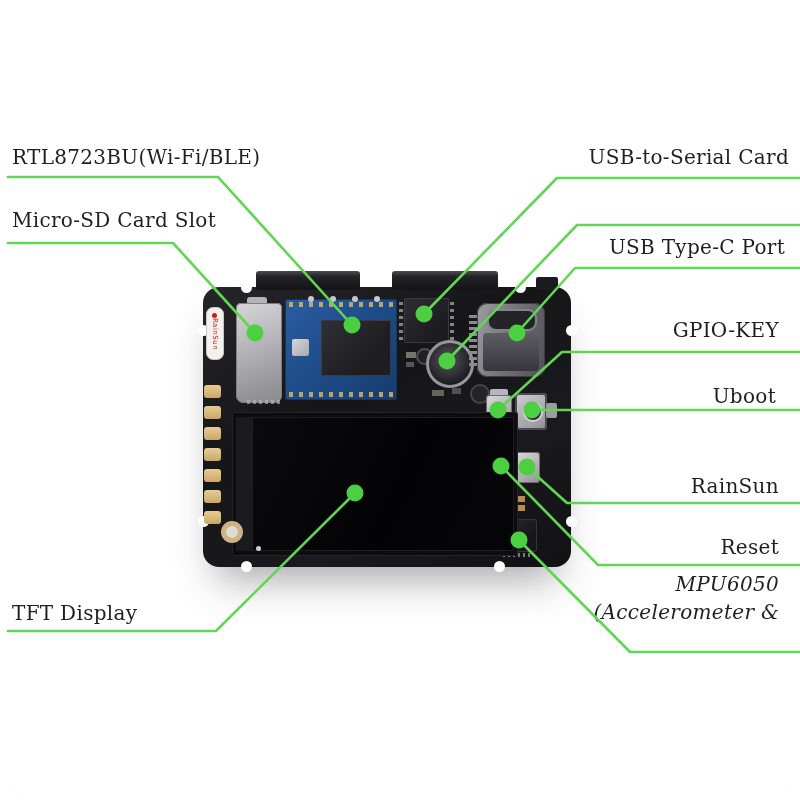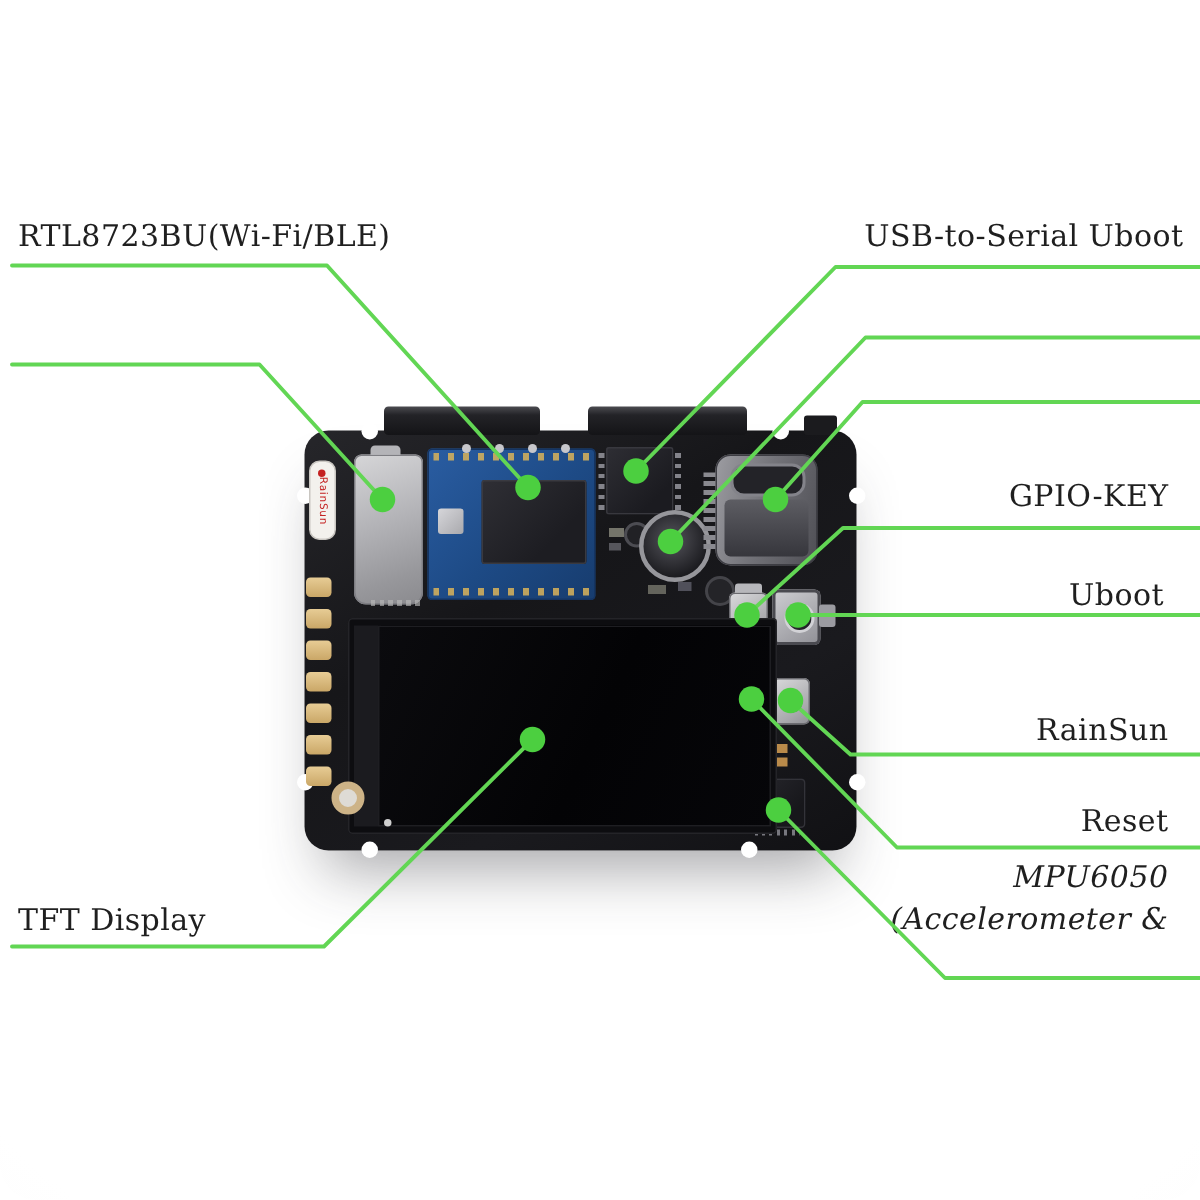--- a/index.html
+++ b/index.html
@@ -191,21 +191,23 @@
   <div class="pad" style="top:385px;"></div>
   <div class="pad" style="top:406px;"></div>
   <div class="pad" style="top:427px;"></div>
   <div class="pad" style="top:448px;"></div>
   <div class="pad" style="top:469px;"></div>
   <div class="pad" style="top:490px;"></div>
   <div class="pad" style="top:511px;"></div>
   <div class="comp hole"></div>
 
   <div class="lbl lbl-rtl">RTL8723BU(Wi-Fi/BLE)</div>
-  <div class="lbl right lbl-serial">USB-to-Serial Uboot</div>
+  <div class="lbl lbl-sd">Micro-SD Card Slot</div>
+  <div class="lbl right lbl-serial">USB-to-Serial Card</div>
+  <div class="lbl right lbl-usbc">USB Type-C Port</div>
   <div class="lbl right lbl-gpio">GPIO-KEY</div>
   <div class="lbl right lbl-uboot">Uboot</div>
   <div class="lbl right lbl-recovery">RainSun</div>
   <div class="lbl right lbl-reset">Reset</div>
   <div class="lbl right lbl-mpu">
     <div>MPU6050</div>
     <div>(Accelerometer &amp;</div>
   </div>
   <div class="lbl lbl-tft">TFT Display</div>
 

